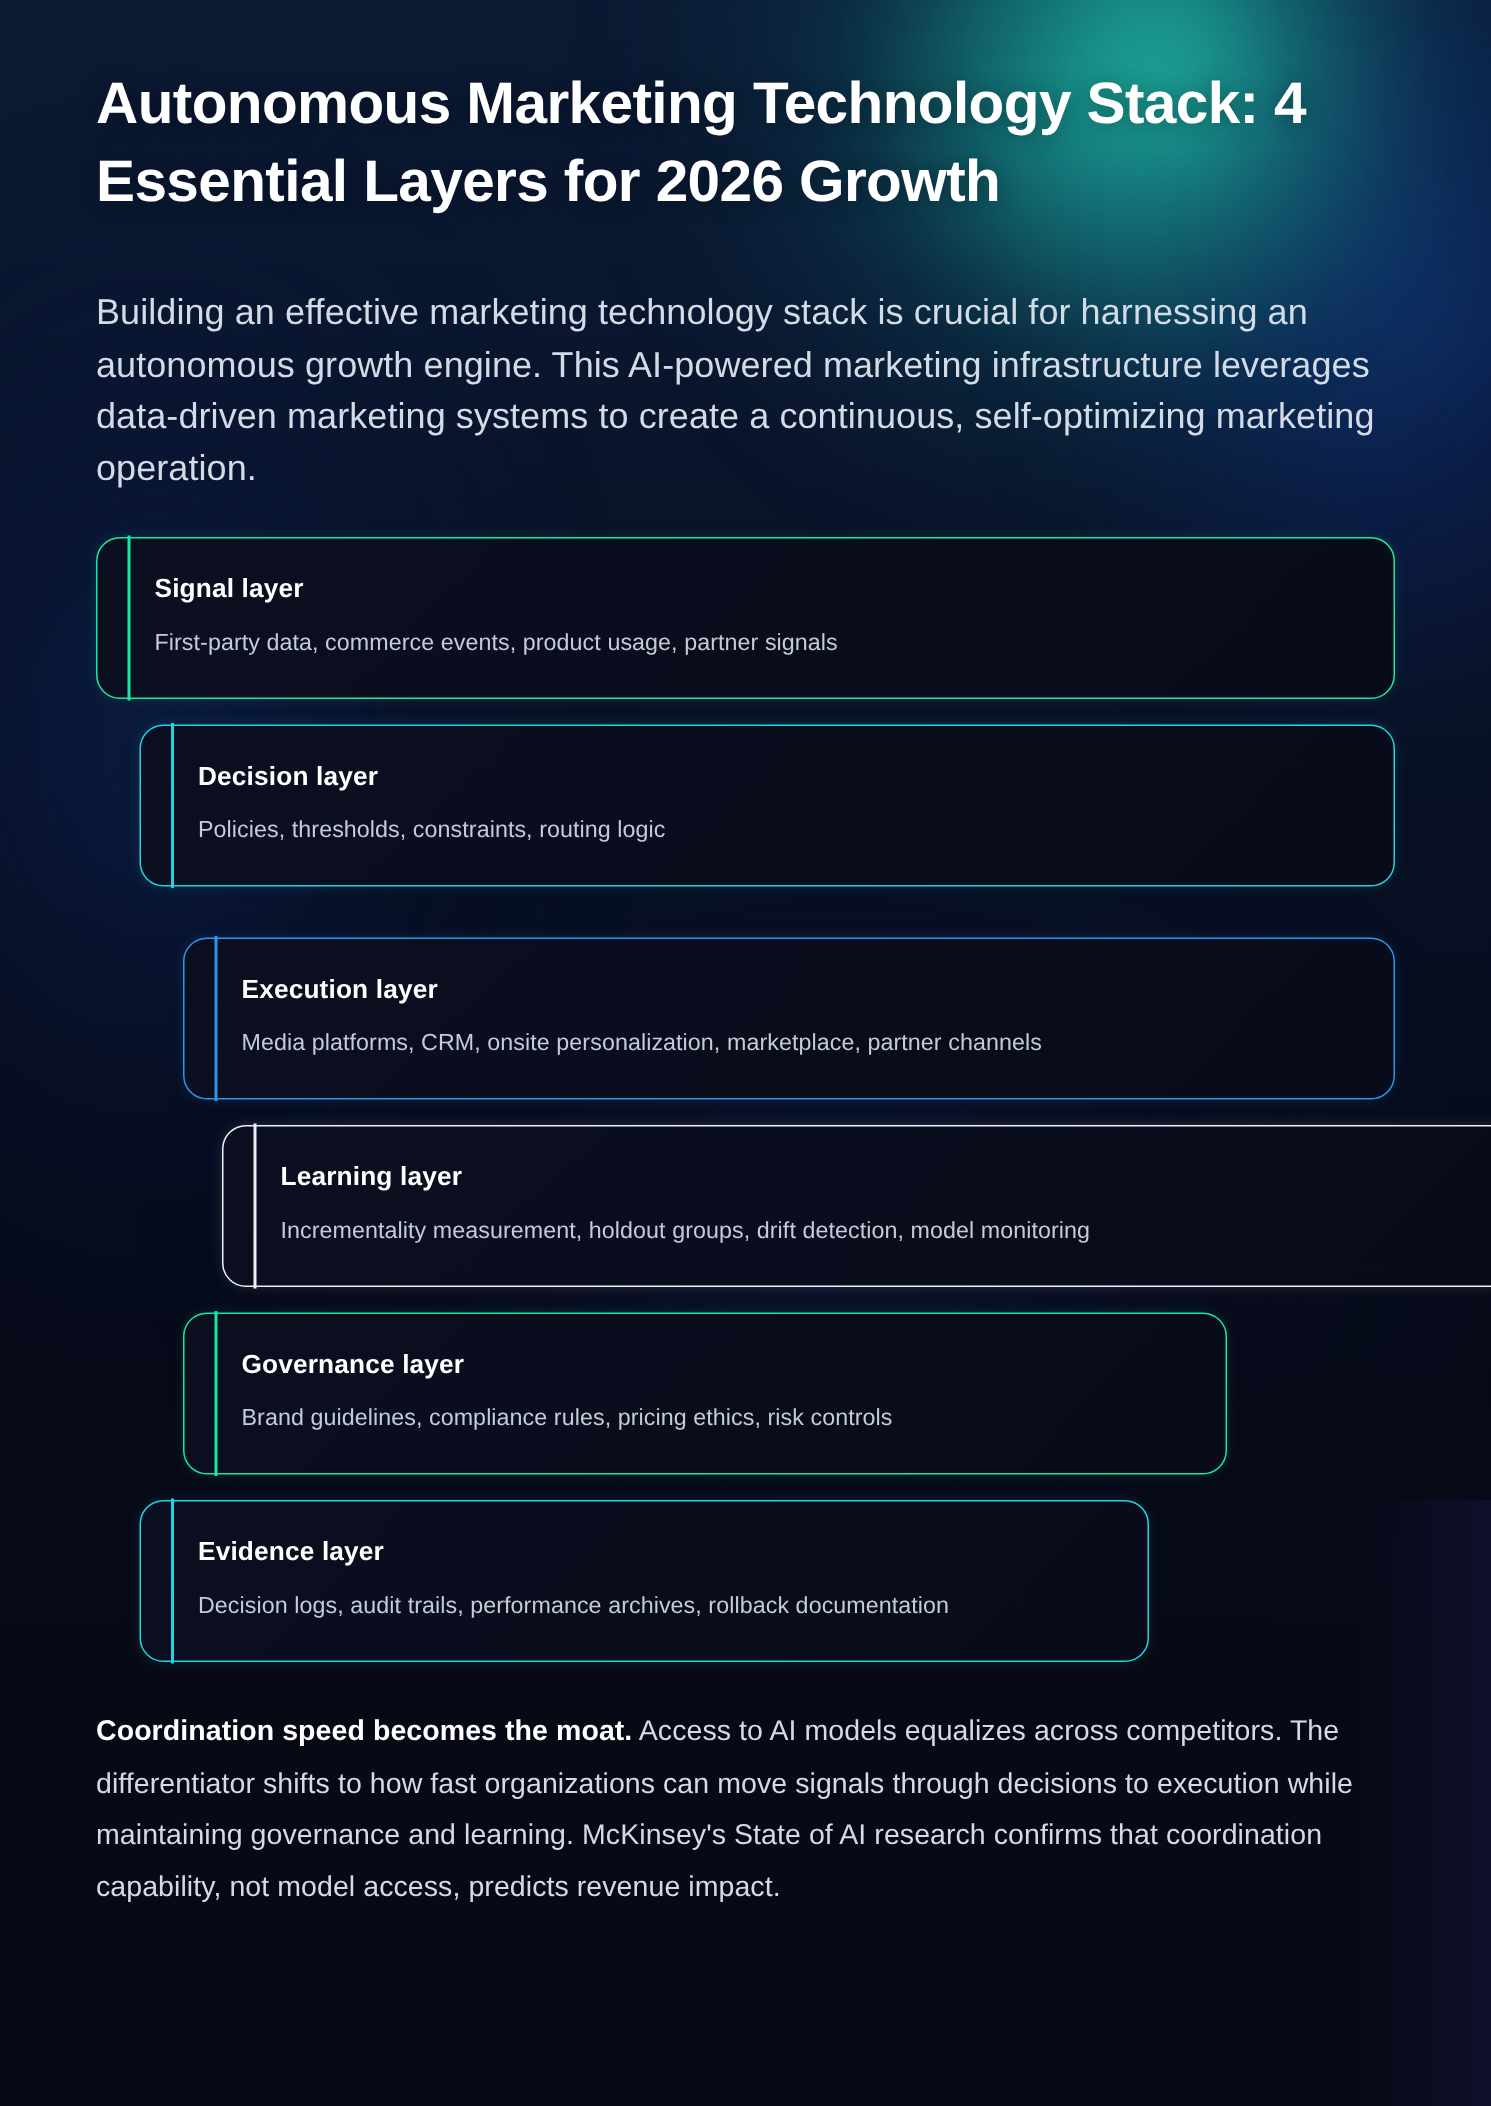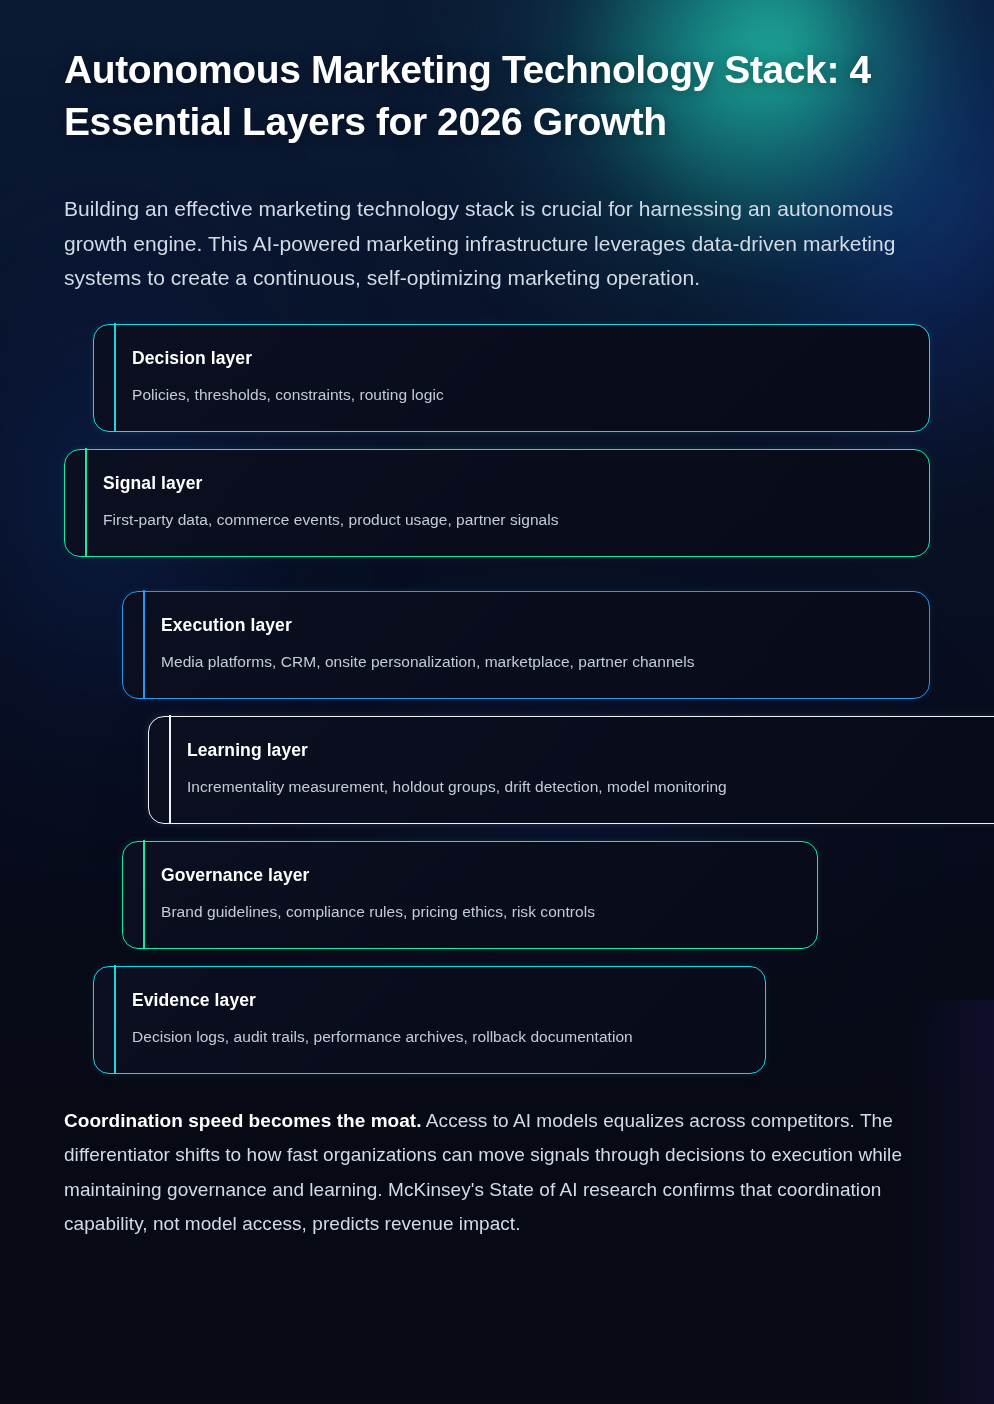--- a/index.html
+++ b/index.html
@@ -121,21 +121,21 @@
     line-height: 52px;
     font-weight: 700;
     letter-spacing: -0.4px;
     max-width: 860px;
     text-shadow: 0 1px 14px rgba(0,0,0,0.35);
   }
 
   .intro {
     margin-top: 44px;
     color: #d2dbe6;
-    font-size: 21px;
+    font-size: 24px;
     line-height: 34.5px;
     font-weight: 400;
     max-width: 858px;
     letter-spacing: 0.05px;
   }
 
   
   .stack {
     margin-top: 28px;
     position: relative;
@@ -211,32 +211,32 @@
 <div class="bg-fade-bottom2"></div>
 <div class="bg-edge-right"></div>
 
 <div class="page">
 
   <h1 class="title">Autonomous Marketing Technology Stack: 4 Essential Layers for 2026 Growth</h1>
 
   <p class="intro">Building an effective marketing technology stack is crucial for harnessing an autonomous growth engine. This AI-powered marketing infrastructure leverages data-driven marketing systems to create a continuous, self-optimizing marketing operation.</p>
 
   <div class="stack" id="layer-stack">
+      <div class="layer-card" style="color: rgb(25, 232, 160); border-color: rgb(25, 232, 160); margin-left: 0px; width: 866px; box-shadow: rgba(25, 232, 160, 0.2) 0px 0px 10px -2px;">
+        <span class="accent-line"></span>
+        <div class="card-body">
+          <div class="layer-title">Signal layer</div>
+          <div class="layer-desc">First-party data, commerce events, product usage, partner signals</div>
+        </div>
+      </div>
       <div class="layer-card" style="color: rgb(34, 211, 224); border-color: rgb(34, 211, 224); margin-left: 29px; width: 837px; box-shadow: rgba(34, 211, 224, 0.2) 0px 0px 10px -2px;">
         <span class="accent-line"></span>
         <div class="card-body">
           <div class="layer-title">Decision layer</div>
           <div class="layer-desc">Policies, thresholds, constraints, routing logic</div>
-        </div>
-      </div>
-      <div class="layer-card" style="color: rgb(25, 232, 160); border-color: rgb(25, 232, 160); margin-left: 0px; width: 866px; box-shadow: rgba(25, 232, 160, 0.2) 0px 0px 10px -2px;">
-        <span class="accent-line"></span>
-        <div class="card-body">
-          <div class="layer-title">Signal layer</div>
-          <div class="layer-desc">First-party data, commerce events, product usage, partner signals</div>
         </div>
       </div>
       <div class="layer-card" style="color: rgb(43, 150, 237); border-color: rgb(43, 150, 237); margin-left: 58px; width: 808px; box-shadow: rgba(43, 150, 237, 0.2) 0px 0px 10px -2px; margin-top: 34px;">
         <span class="accent-line"></span>
         <div class="card-body">
           <div class="layer-title">Execution layer</div>
           <div class="layer-desc">Media platforms, CRM, onsite personalization, marketplace, partner channels</div>
         </div>
       </div>
       <div class="layer-card" style="color: rgb(238, 242, 246); border-color: rgb(238, 242, 246); margin-left: 84px; width: 918px; box-shadow: rgba(238, 242, 246, 0.2) 0px 0px 10px -2px;">

